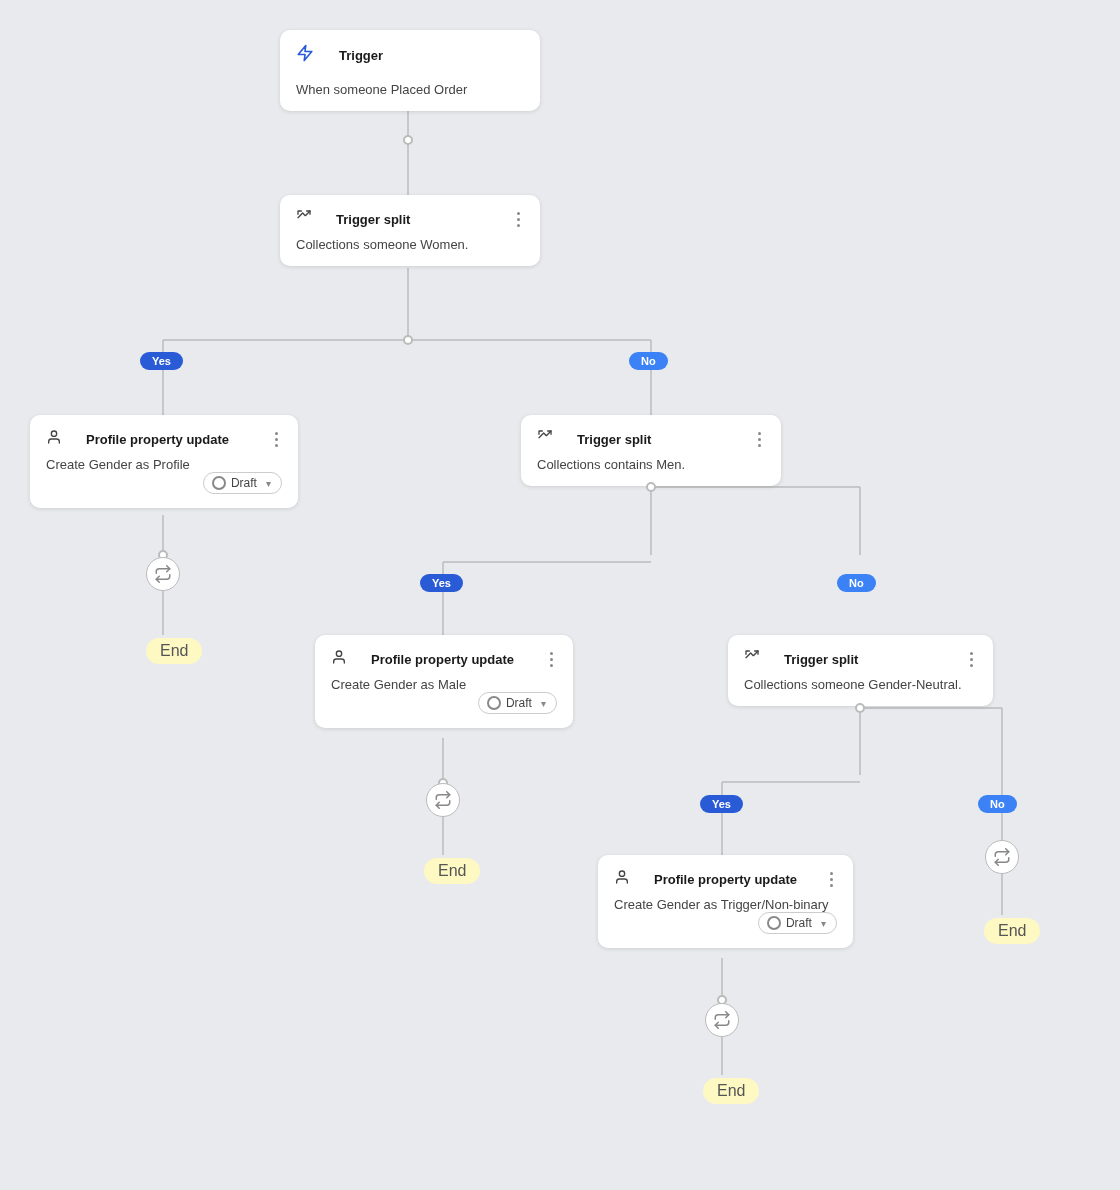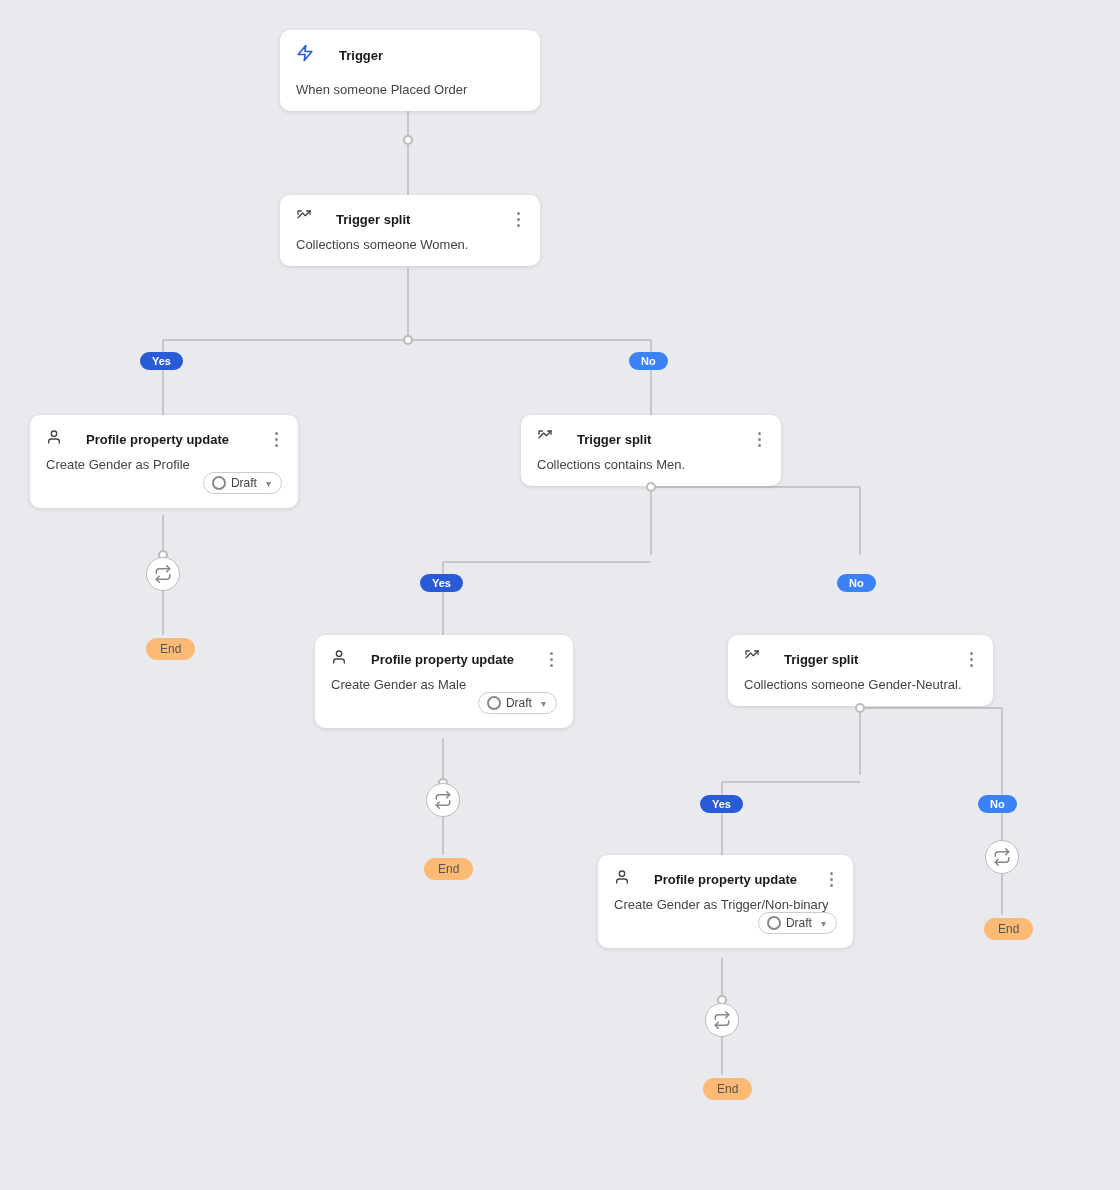--- a/index.html
+++ b/index.html
@@ -104,24 +104,24 @@
       background: #2a5bd7;
     }
 
     .label-badge.no {
       background: #3b82f6;
     }
 
     
     .end-node {
       position: absolute;
-      background: #fdba74;
+      background: #fef9c3;
       border-radius: 20px;
       padding: 4px 14px;
-      font-size: 12px;
+      font-size: 16px;
       color: #555;
       font-weight: 500;
     }
 
     
     .loop-node {
       position: absolute;
       width: 34px;
       height: 34px;
       border-radius: 50%;

